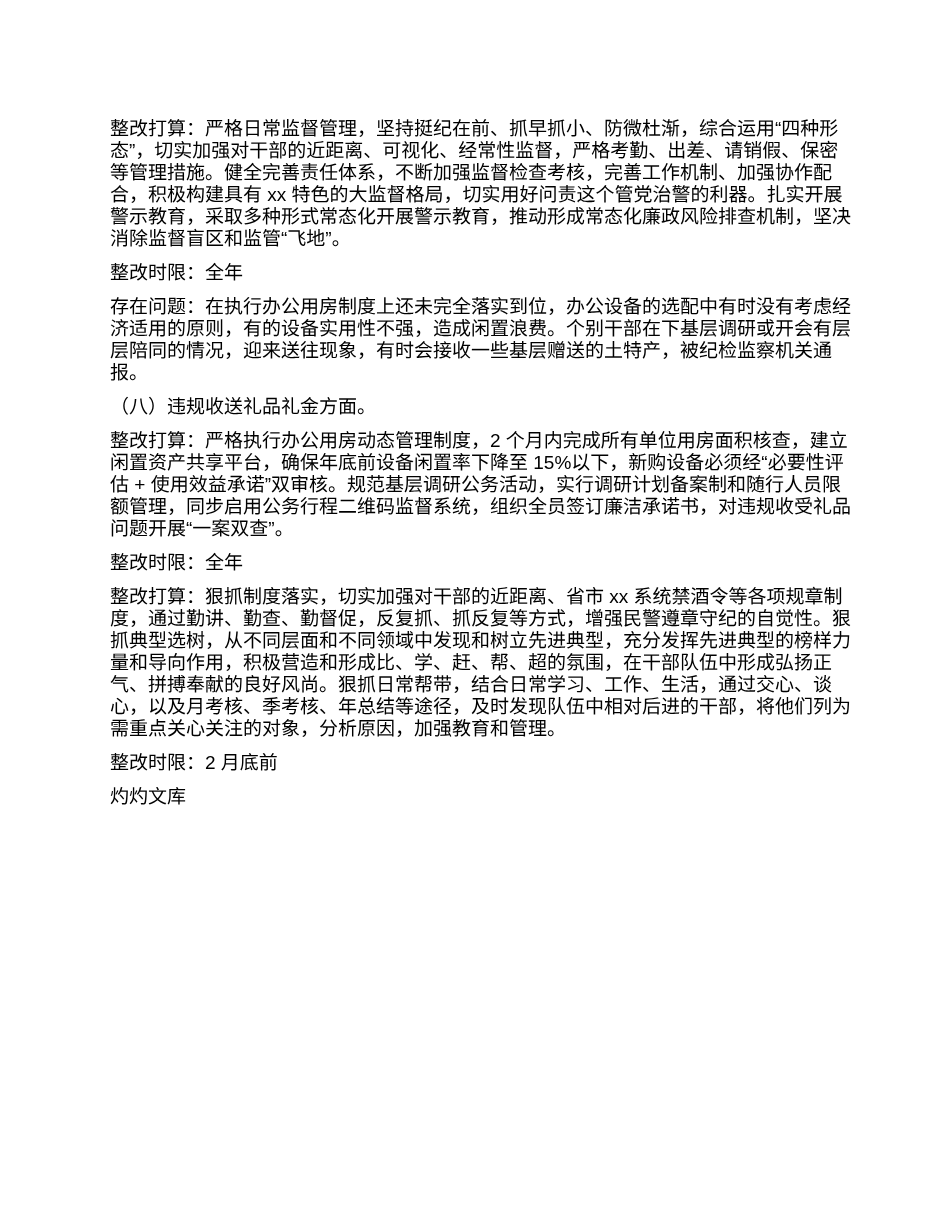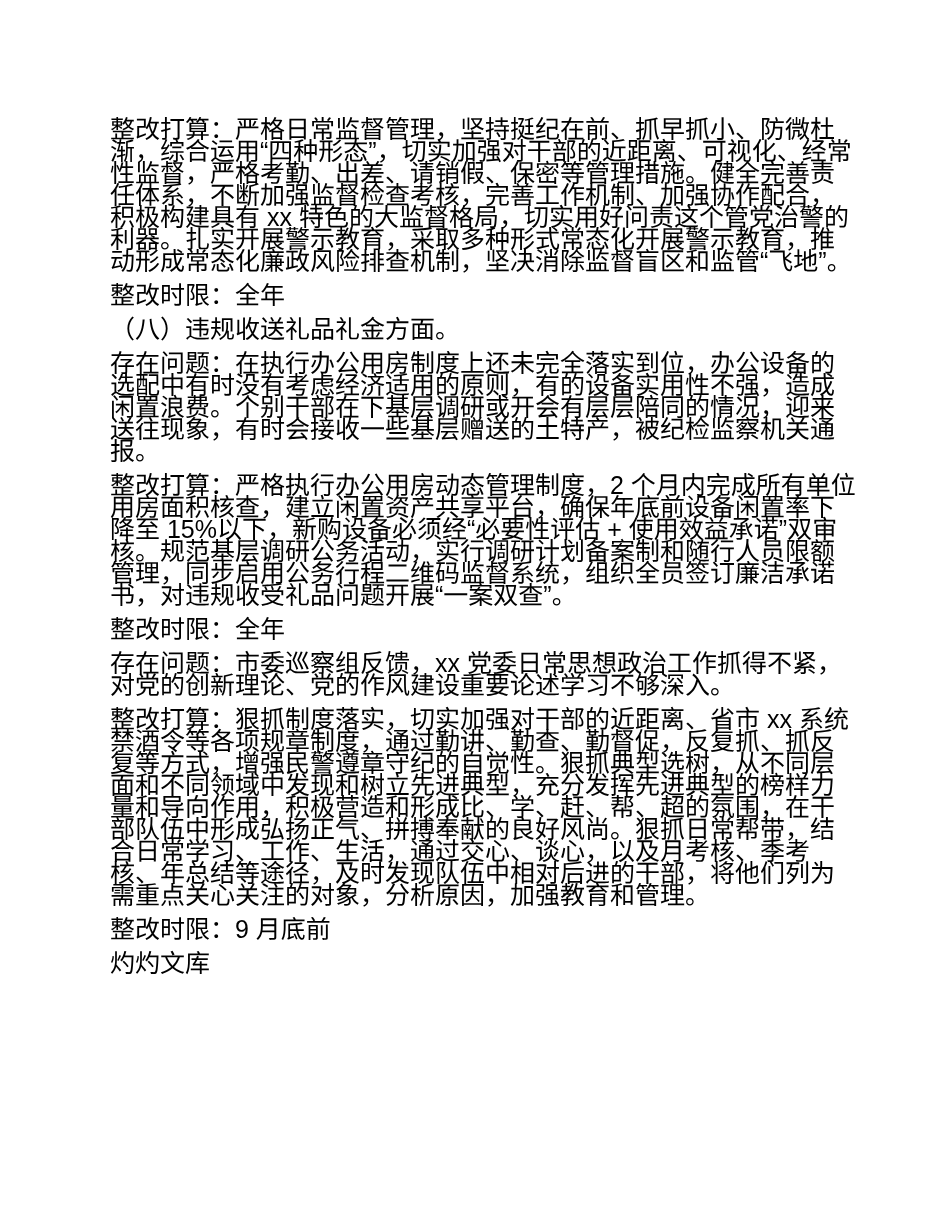--- a/index.html
+++ b/index.html
@@ -15,21 +15,21 @@
     background: #ffffff;
     overflow: hidden;
     font-family: "Liberation Sans", "DejaVu Sans", sans-serif;
   }
   .doc-body {
     position: absolute;
     left: 110px;
     top: 118px;
     width: 746px;
     color: #000000;
-    font-size: 25px;
+    font-size: 19px;
     line-height: 22px;
     text-align: left;
     letter-spacing: 0;
   }
   .para {
     margin: 0 0 12px 0;
     padding: 0;
     word-break: break-all;
     overflow-wrap: anywhere;
   }
@@ -38,22 +38,21 @@
   }
 </style>
 </head>
 <body>
 
 <div class="page" style="background: rgb(255, 255, 255);">
   <div class="doc-body" style="color: rgb(0, 0, 0);">
 
   <p class="para">整改打算：严格日常监督管理，坚持挺纪在前、抓早抓小、防微杜渐，综合运用“四种形态”，切实加强对干部的近距离、可视化、经常性监督，严格考勤、出差、请销假、保密等管理措施。健全完善责任体系，不断加强监督检查考核，完善工作机制、加强协作配合，积极构建具有 xx 特色的大监督格局，切实用好问责这个管党治警的利器。扎实开展警示教育，采取多种形式常态化开展警示教育，推动形成常态化廉政风险排查机制，坚决消除监督盲区和监管“飞地”。</p>
       <p class="para">整改时限：全年</p>
+      <p class="para">存在问题：在执行办公用房制度上还未完全落实到位，办公设备的选配中有时没有考虑经济适用的原则，有的设备实用性不强，造成闲置浪费。个别干部在下基层调研或开会有层层陪同的情况，迎来送往现象，有时会接收一些基层赠送的土特产，被纪检监察机关通报。</p>
       <p class="para">（八）违规收送礼品礼金方面。</p>
-      <p class="para">存在问题：在执行办公用房制度上还未完全落实到位，办公设备的选配中有时没有考虑经济适用的原则，有的设备实用性不强，造成闲置浪费。个别干部在下基层调研或开会有层层陪同的情况，迎来送往现象，有时会接收一些基层赠送的土特产，被纪检监察机关通报。</p>
       <p class="para">整改打算：严格执行办公用房动态管理制度，2 个月内完成所有单位用房面积核查，建立闲置资产共享平台，确保年底前设备闲置率下降至 15%以下，新购设备必须经“必要性评估 + 使用效益承诺”双审核。规范基层调研公务活动，实行调研计划备案制和随行人员限额管理，同步启用公务行程二维码监督系统，组织全员签订廉洁承诺书，对违规收受礼品问题开展“一案双查”。</p>
       <p class="para">整改时限：全年</p>
-      <p class="para">存在问题：市委巡察组反馈，xx 党委日常思想政治工作抓得不紧，对党的创新理论、党的作风建设重要论述学习不够深入。</p>
       <p class="para">整改打算：狠抓制度落实，切实加强对干部的近距离、省市 xx 系统禁酒令等各项规章制度，通过勤讲、勤查、勤督促，反复抓、抓反复等方式，增强民警遵章守纪的自觉性。狠抓典型选树，从不同层面和不同领域中发现和树立先进典型，充分发挥先进典型的榜样力量和导向作用，积极营造和形成比、学、赶、帮、超的氛围，在干部队伍中形成弘扬正气、拼搏奉献的良好风尚。狠抓日常帮带，结合日常学习、工作、生活，通过交心、谈心，以及月考核、季考核、年总结等途径，及时发现队伍中相对后进的干部，将他们列为需重点关心关注的对象，分析原因，加强教育和管理。</p>
-      <p class="para">整改时限：9 月底前</p>
+      <p class="para">整改时限：2 月底前</p>
       <p class="para">灼灼文库</p>
     </div>
 </div>
 
 </body></html>

